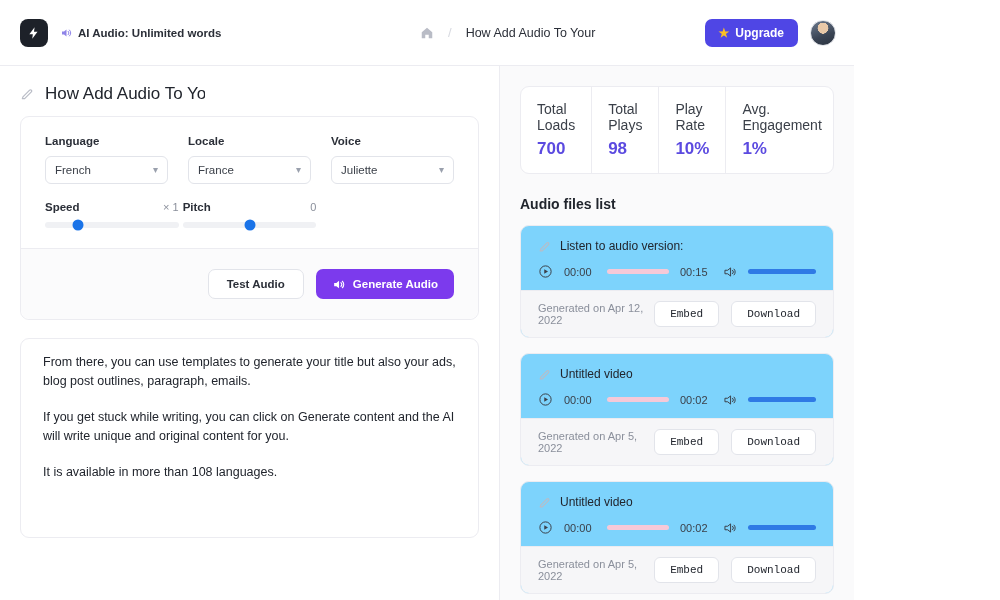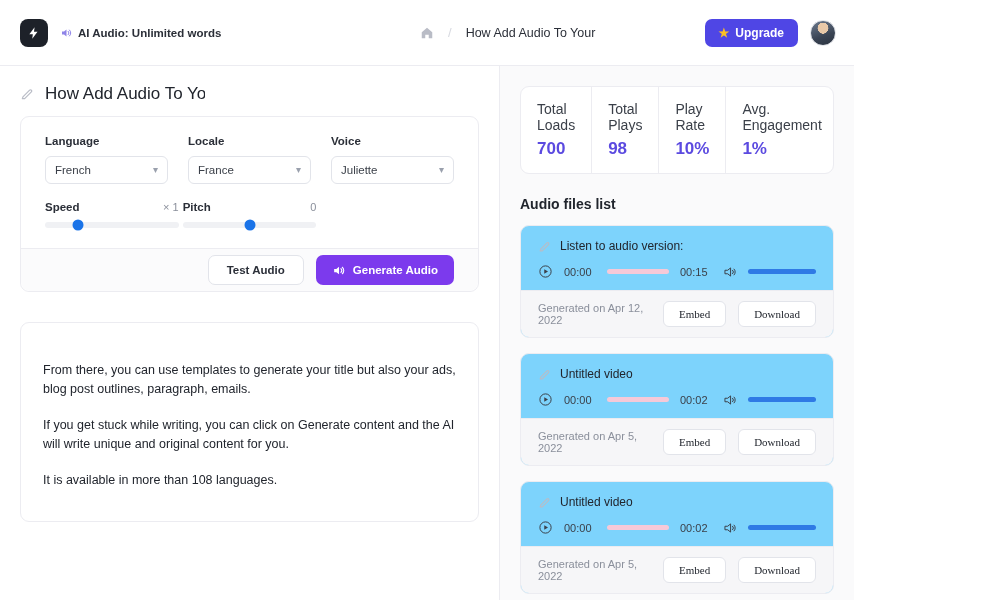--- a/index.html
+++ b/index.html
@@ -109,38 +109,38 @@
   .track {
     height:6px; background:#f0f1f4; border-radius:4px; position:relative; cursor:pointer;
   }
   .thumb {
     position:absolute; top:50%; width:11px; height:11px; border-radius:50%;
     background:#1a73e8; transform: translate(-50%,-50%);
   }
 
   .settings-actions {
     border-top:1px solid #ececf1; background:#fbfbfc;
-    padding: 6px 24px; display:flex; justify-content:flex-end; gap:12px;
+    padding: 20px 24px; display:flex; justify-content:flex-end; gap:12px;
     border-radius: 0 0 9px 9px;
   }
   .btn-outline {
     background:#fff; border:1px solid #e2e4ea; border-radius:7px;
     height:30px; padding:0 18px; font-size:11.5px; font-weight:700; color:#2b2f38;
     cursor:pointer; font-family:"Liberation Sans", sans-serif;
   }
   .btn-primary {
     background:#7c3aed; border:none; border-radius:7px;
     height:30px; padding:0 16px; font-size:11.5px; font-weight:700; color:#fff;
     cursor:pointer; display:flex; align-items:center; gap:8px;
     font-family:"Liberation Sans", sans-serif;
   }
 
   
   .editor {
-    margin-top: 30px; padding: 38px 22px;
+    margin-top: 18px; padding: 14px 22px;
     height: 200px; overflow:hidden;
   }
   .editor p { font-size:12.5px; color:#21252d; line-height:1.55; }
   .editor p + p { margin-top: 16px; }
 
   
   .stats {
     margin-top: 20px; display:flex; background:#fff;
     border:1px solid #ececf1; border-radius:9px; overflow:hidden;
   }
@@ -167,21 +167,21 @@
 
   .ac-foot {
     border-top:1px solid #ececf1; background:#f6f6f8;
     padding: 10px 17px; display:flex; align-items:center; justify-content:space-between;
   }
   .gen { font-size:11px; color:#8a8f9b; }
   .foot-btns { display:flex; gap:12px; }
   .chip {
     background:#fff; border:1px solid #e2e4ea; border-radius:6px;
     height:26px; padding: 0 15px; font-size:11px; font-weight:400; color:#21252d;
-    cursor:pointer; font-family:Liberation Serif, serif;
+    cursor:pointer; font-family:Liberation Mono, monospace;
   }
 </style>
 </head>
 <body>
 
 <div class="app">
 
   <div class="topbar">
     <div class="brand">
       <div class="logo">

